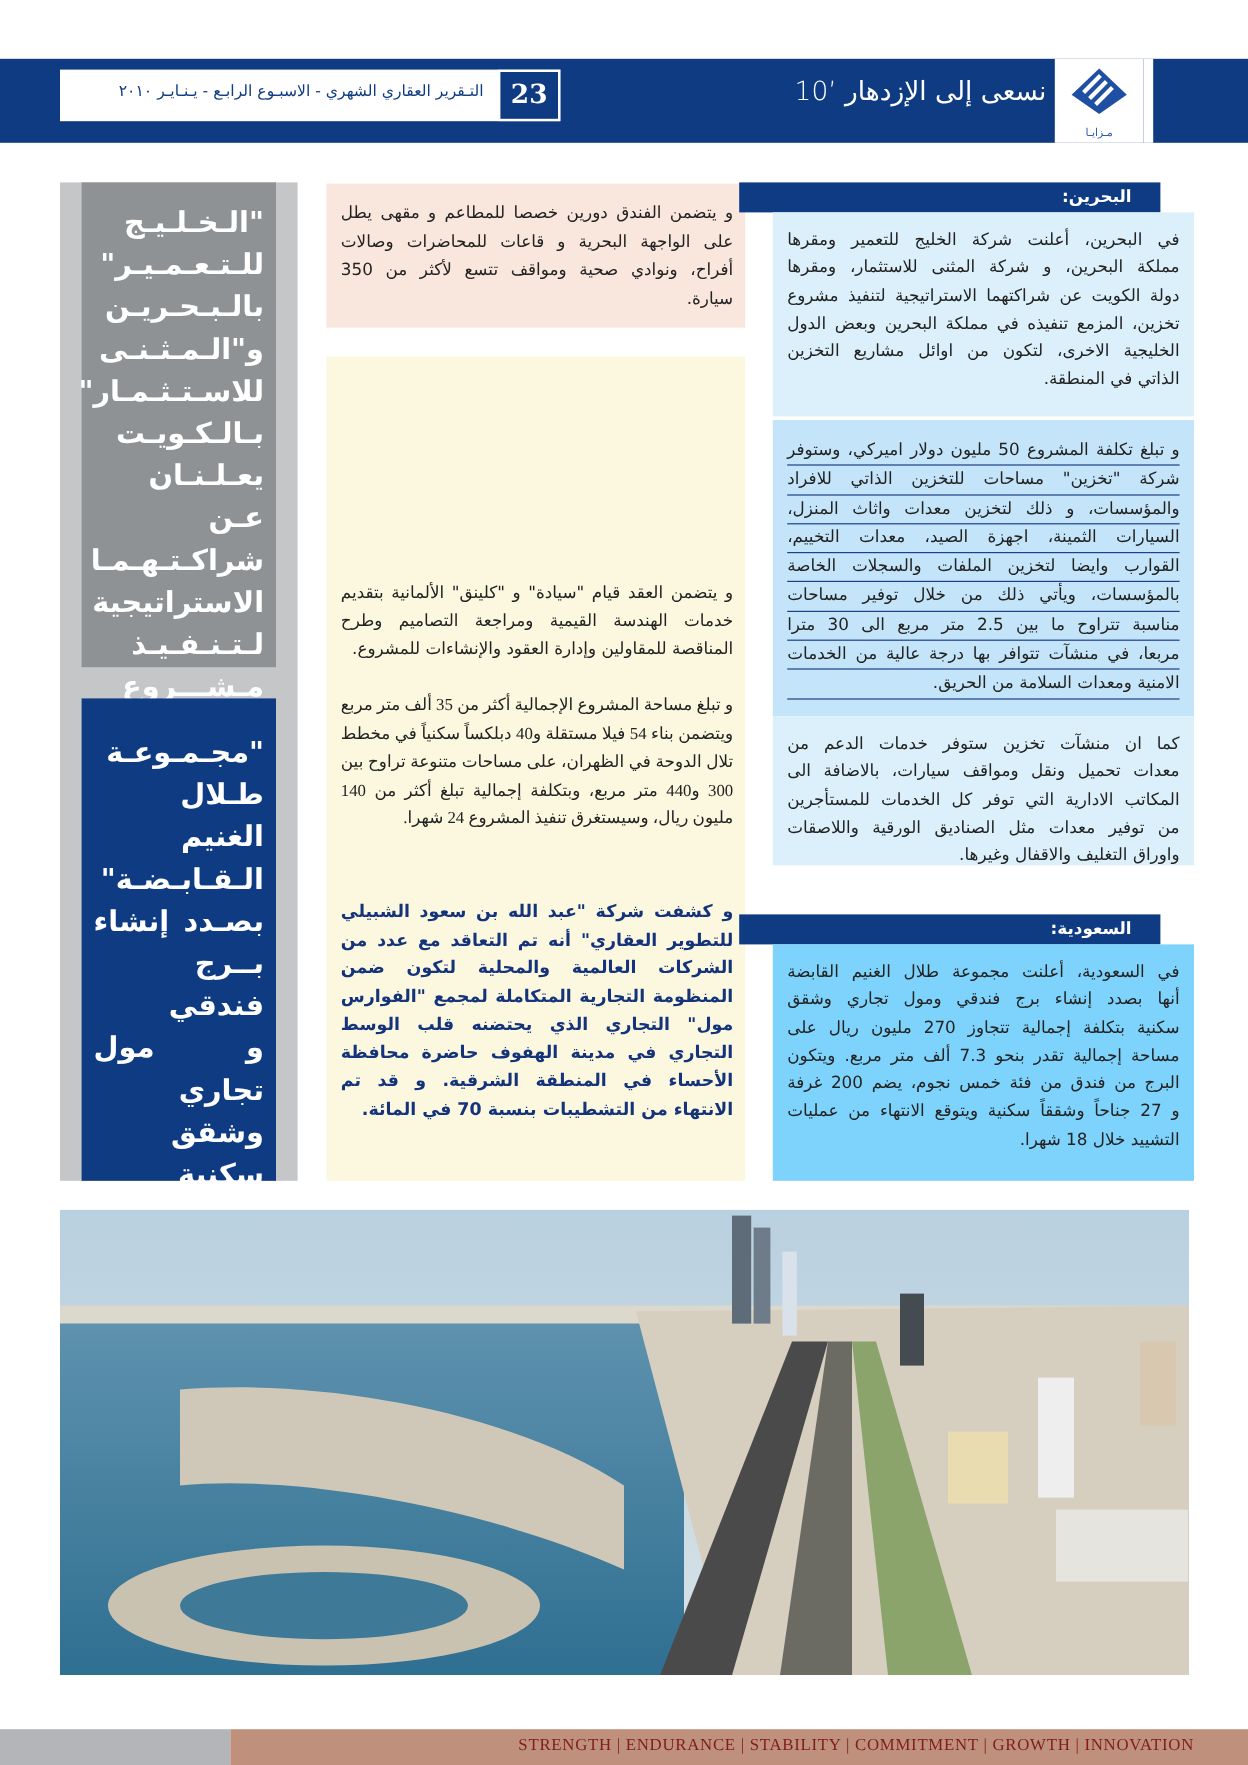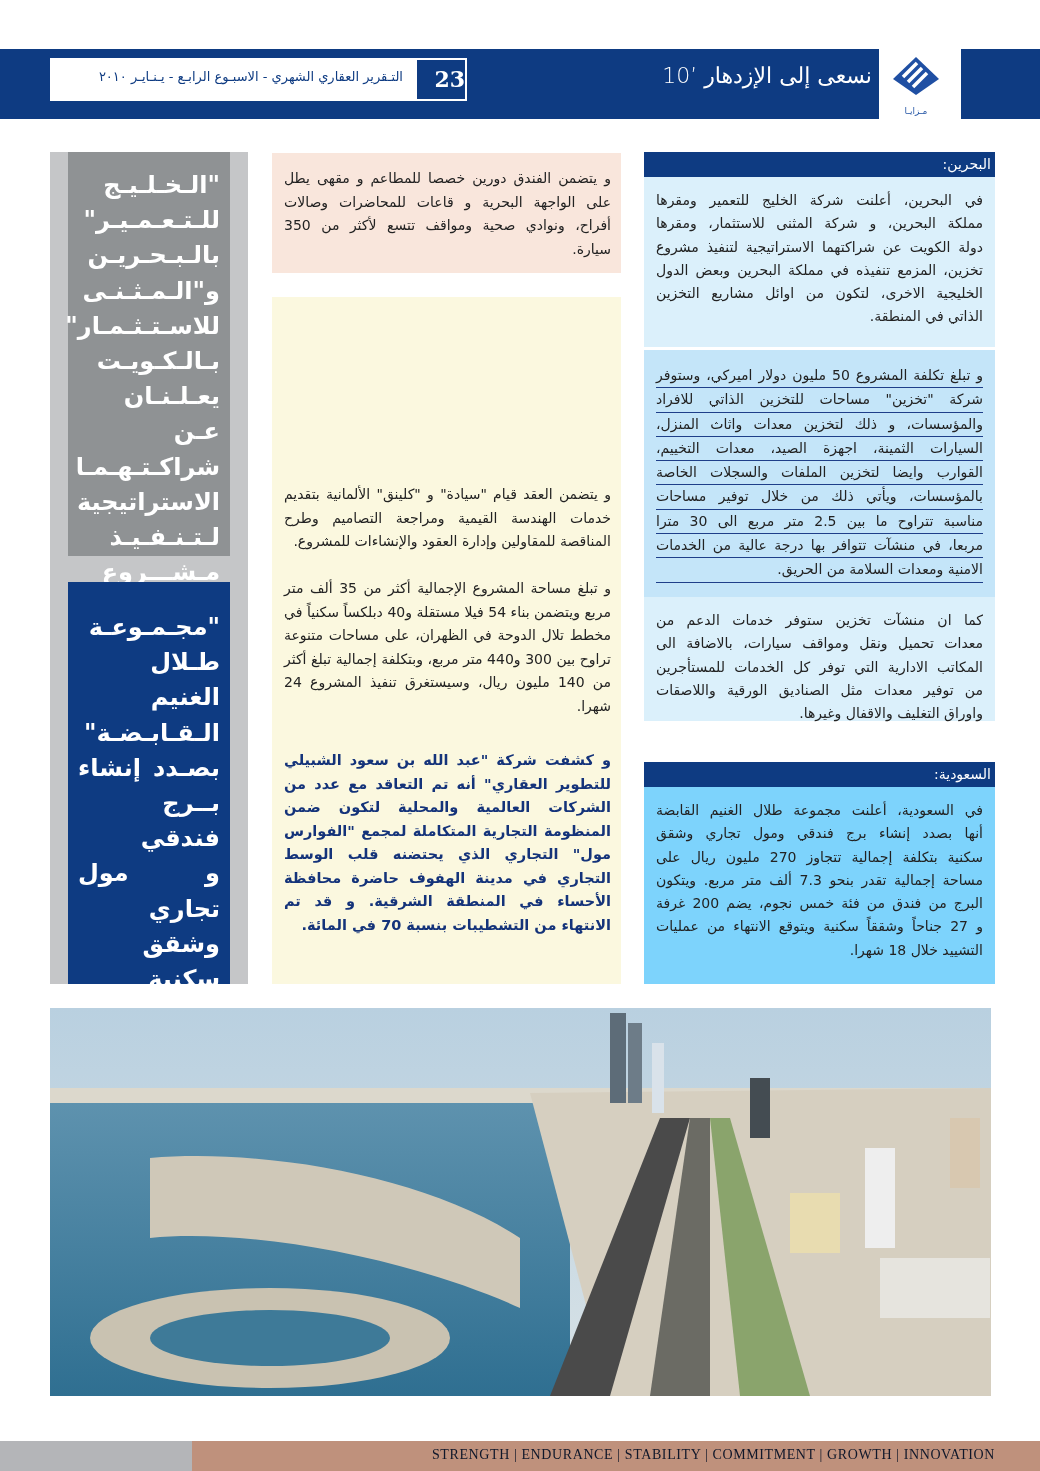--- a/index.html
+++ b/index.html
@@ -9,58 +9,58 @@
   
   .header-band { position:absolute; left:0; top:49px; width:1040px; height:70px; background:#0e3b82; }
   .header-white-gap { position:absolute; left:953px; top:49px; width:8px; height:70px; background:#ffffff; }
   .logo-box { position:absolute; left:879px; top:49px; width:74px; height:70px; background:#ffffff; }
   .logo-box svg { position:absolute; left:12px; top:6px; }
   .logo-text { position:absolute; left:0; width:74px; bottom:3px; text-align:center; font-size:9px; color:#2a5aa8; }
   .slogan { position:absolute; right:168px; top:63px; color:#ffffff; font-size:22px; direction:rtl; font-family:"DejaVu Sans", sans-serif; font-weight:300; }
 
   .report-box { position:absolute; left:50px; top:58px; width:417px; height:43px; background:#ffffff; }
   .page-num { position:absolute; right:0; top:0; width:52px; height:43px; background:#0e3b82; border:2px solid #fff; color:#ffffff;
-              font-family:"DejaVu Serif", serif; font-weight:bold; font-size:22px; text-align:right; line-height:39px; }
+              font-family:"DejaVu Serif", serif; font-weight:bold; font-size:22px; text-align:center; line-height:39px; }
   .report-title { position:absolute; right:64px; top:11px; color:#0e3b82; font-size:13px; direction:rtl; white-space:nowrap; }
 
   
   .side-col { position:absolute; left:50px; top:152px; width:198px; height:832px; background:#c5c6c8; }
   .side-grey { position:absolute; left:68px; top:152px; width:162px; height:404px; background:#8f9294; }
   .side-blue { position:absolute; left:68px; top:582px; width:162px; height:402px; background:#0e3b82; }
   .side-quote { position:absolute; left:10px; right:10px; color:#ffffff; font-weight:bold; text-align:justify; text-align-last:justify;
                 direction:rtl; font-size:24px; line-height:35.2px; }
   .side-grey .side-quote { top:16px; }
   .side-blue .side-quote { top:28px; }
   .side-quote div { text-align:justify; text-align-last:justify; }
 
   
   .mid-pink { position:absolute; left:272px; top:153px; width:349px; height:120px; background:#f9e6dc; }
   .mid-yellow { position:absolute; left:272px; top:297px; width:349px; height:687px; background:#fbf8df; }
   .para { position:absolute; left:12px; right:10px; direction:rtl; text-align:justify; color:#222222; font-size:14px; line-height:23.5px; }
   .para.bold { color:#14337a; font-weight:bold; font-size:14.5px; line-height:23.5px; }
 
   
-  .sec-header { position:absolute; left:644px; width:351px; height:25px; background:#0e3b82; color:#ffffff; font-weight:normal; font-size:14px;
-                direction:rtl; padding-right:4px; line-height:25px; }
+  .sec-header { position:absolute; left:616px; width:351px; height:25px; background:#0e3b82; color:#ffffff; font-weight:bold; font-size:14px;
+                direction:rtl; padding-right:24px; line-height:25px; }
   .right-blue1 { position:absolute; left:644px; top:177px; width:351px; height:170px; background:#dbf0fb; }
   .right-blue2 { position:absolute; left:644px; top:350px; width:351px; height:247px; background:#c4e5f9;padding-left:21px; }
   .right-blue3 { position:absolute; left:644px; top:597px; width:351px; height:124px; background:#dbf0fb; }
   .right-pink { position:absolute; left:644px; top:787px; width:351px; height:197px; background:#7dd3fc; }
   .underlined div { border-bottom:1.5px solid #1e3f8a; }
   .right-para { position:absolute; left:12px; right:12px; direction:rtl; text-align:justify; color:#222222; font-size:14px; line-height:23.3px; }
   .right-para div { text-align:justify; text-align-last:justify; }
   .right-para div.last { text-align-last:right; }
 
   
   .photo { position:absolute; left:50px; top:1008px; width:941px; height:388px; overflow:hidden; }
 
   
   .footer-grey { position:absolute; left:0; top:1441px; width:192px; height:30px; background:#b4b5b8; }
   .footer-tan { position:absolute; left:192px; top:1441px; width:848px; height:30px; background:#bf917c; }
-  .footer-text { position:absolute; right:45px; top:6px; color:#0f172a; font-family:"Liberation Serif", serif; font-size:14px; letter-spacing:0.6px;margin-left:32px; }
+  .footer-text { position:absolute; right:45px; top:6px; color:#7f1d1d; font-family:"Liberation Serif", serif; font-size:14px; letter-spacing:0.6px;margin-left:32px; }
 </style>
 </head>
 <body>
 
 <div class="header-band"></div>
 <div class="header-white-gap"></div>
 <div class="logo-box">
   <svg width="50" height="46" viewBox="0 0 50 46">
     <polygon points="25,2 48,24 25,40 2,24" fill="#1f4fa3"></polygon>
     <path d="M12,22 L26,8" stroke="#fff" stroke-width="3.5"></path>
@@ -107,21 +107,21 @@
       <div>تتجـاوز 270</div>
       <div class="last">مليـون ريـال</div>
     </div>
 </div>
 
 <div class="mid-pink">
   <div class="para" style="top:14px;">و يتضمن الفندق دورين خصصا للمطاعم و مقهى يطل على الواجهة البحرية و قاعات للمحاضرات وصالات أفراح، ونوادي صحية ومواقف تتسع لأكثر من 350 سيارة.</div>
 </div>
 <div class="mid-yellow">
   <div class="para" style="top:186px;">و يتضمن العقد قيام "سيادة" و "كلينق" الألمانية بتقديم خدمات الهندسة القيمية ومراجعة التصاميم وطرح المناقصة للمقاولين وإدارة العقود والإنشاءات للمشروع.</div>
-  <div class="para" style="top:280px;">و تبلغ مساحة المشروع الإجمالية أكثر من 35 ألف متر مربع ويتضمن بناء 54 فيلا مستقلة و40 دبلكساً سكنياً في مخطط تلال الدوحة في الظهران، على مساحات متنوعة تراوح بين 300 و440 متر مربع، وبتكلفة إجمالية تبلغ أكثر من 140 مليون ريال، وسيستغرق تنفيذ المشروع 24 شهرا.</div>
+  <div class="para" style="top:280px;font-family:Liberation Serif, serif;">و تبلغ مساحة المشروع الإجمالية أكثر من 35 ألف متر مربع ويتضمن بناء 54 فيلا مستقلة و40 دبلكساً سكنياً في مخطط تلال الدوحة في الظهران، على مساحات متنوعة تراوح بين 300 و440 متر مربع، وبتكلفة إجمالية تبلغ أكثر من 140 مليون ريال، وسيستغرق تنفيذ المشروع 24 شهرا.</div>
   <div class="para bold" style="top:452px;">و كشفت شركة "عبد الله بن سعود الشبيلي للتطوير العقاري" أنه تم التعاقد مع عدد من الشركات العالمية والمحلية لتكون ضمن المنظومة التجارية المتكاملة لمجمع "الفوارس مول" التجاري الذي يحتضنه قلب الوسط التجاري في مدينة الهفوف حاضرة محافظة الأحساء في المنطقة الشرقية. و قد تم الانتهاء من التشطيبات بنسبة 70 في المائة.</div>
 </div>
 
 <div class="sec-header" style="top:152px;">البحرين:</div>
 <div class="right-blue1">
   <div class="right-para" id="b1" style="top:12px;">
       <div>في البحرين، أعلنت شركة الخليج للتعمير ومقرها</div>
       <div>مملكة البحرين، و شركة المثنى للاستثمار، ومقرها</div>
       <div>دولة الكويت عن شراكتهما الاستراتيجية لتنفيذ مشروع</div>
       <div>تخزين، المزمع تنفيذه في مملكة البحرين وبعض الدول</div>

